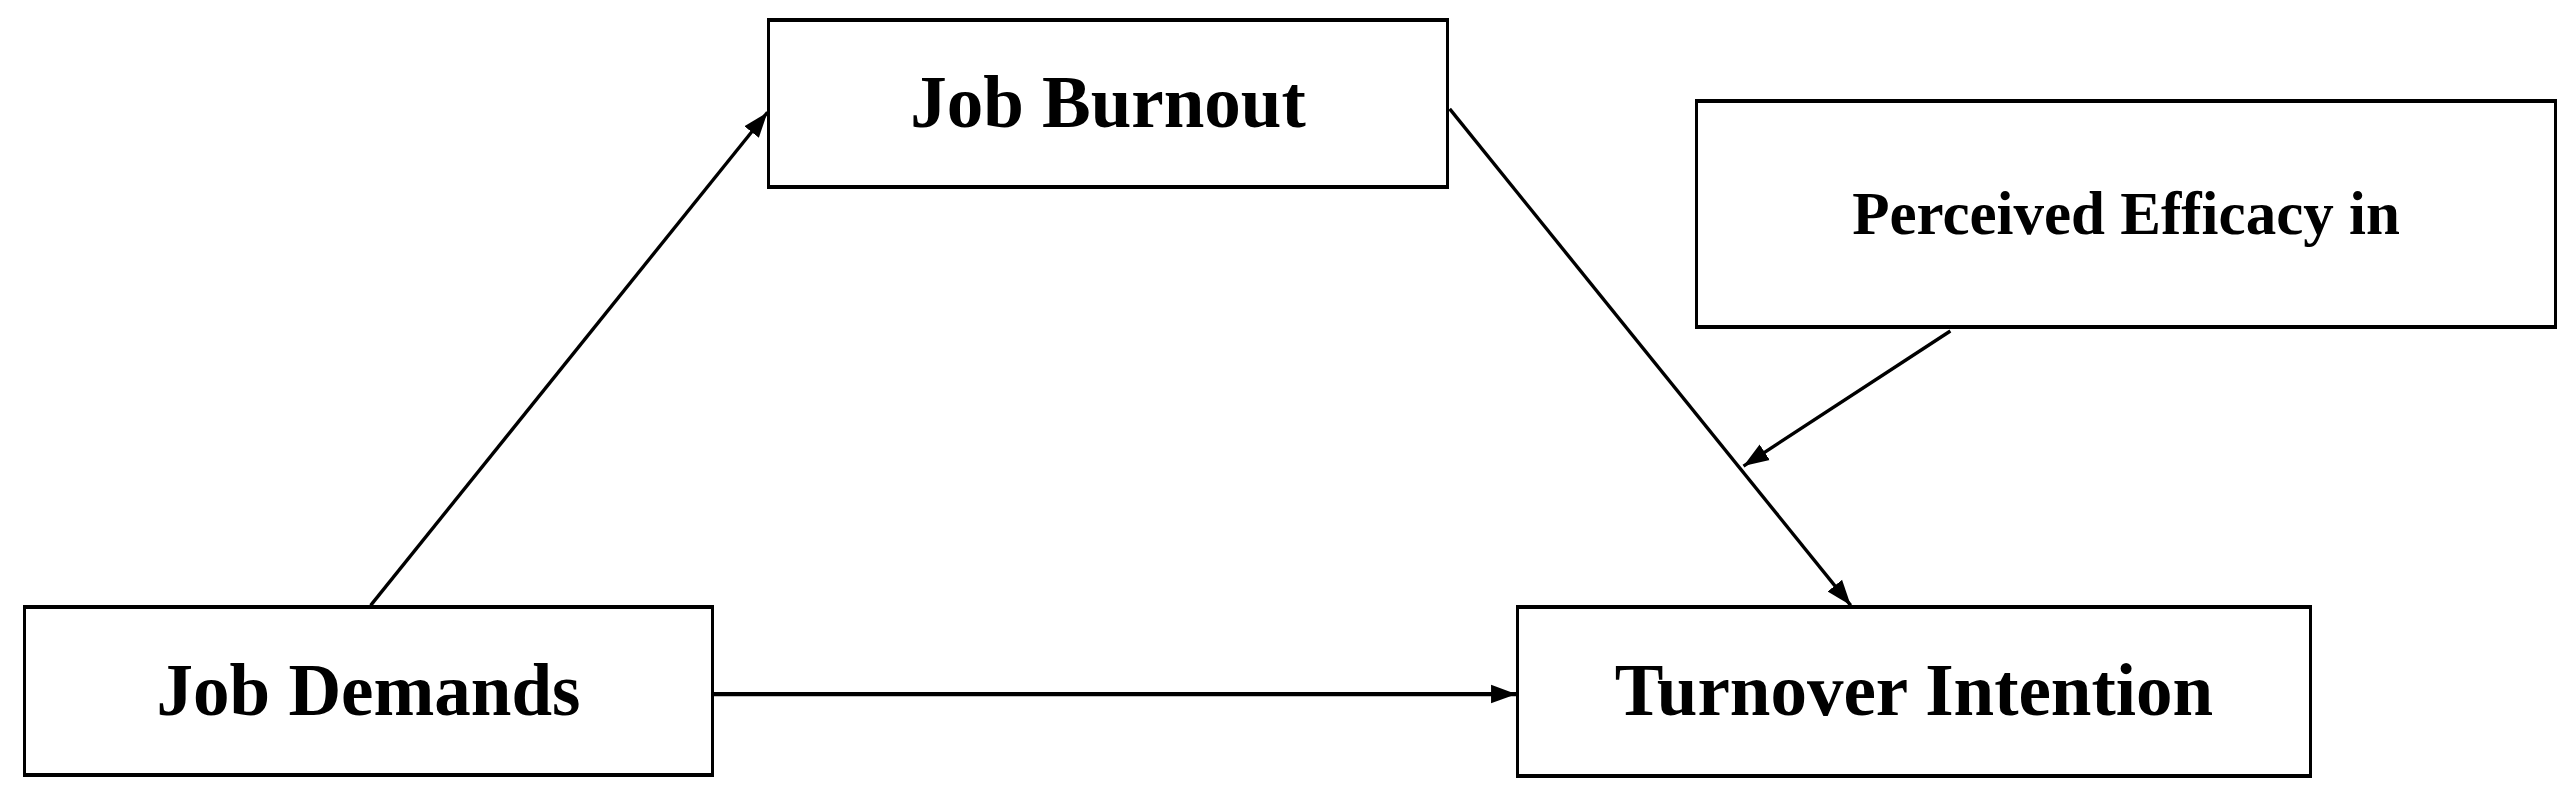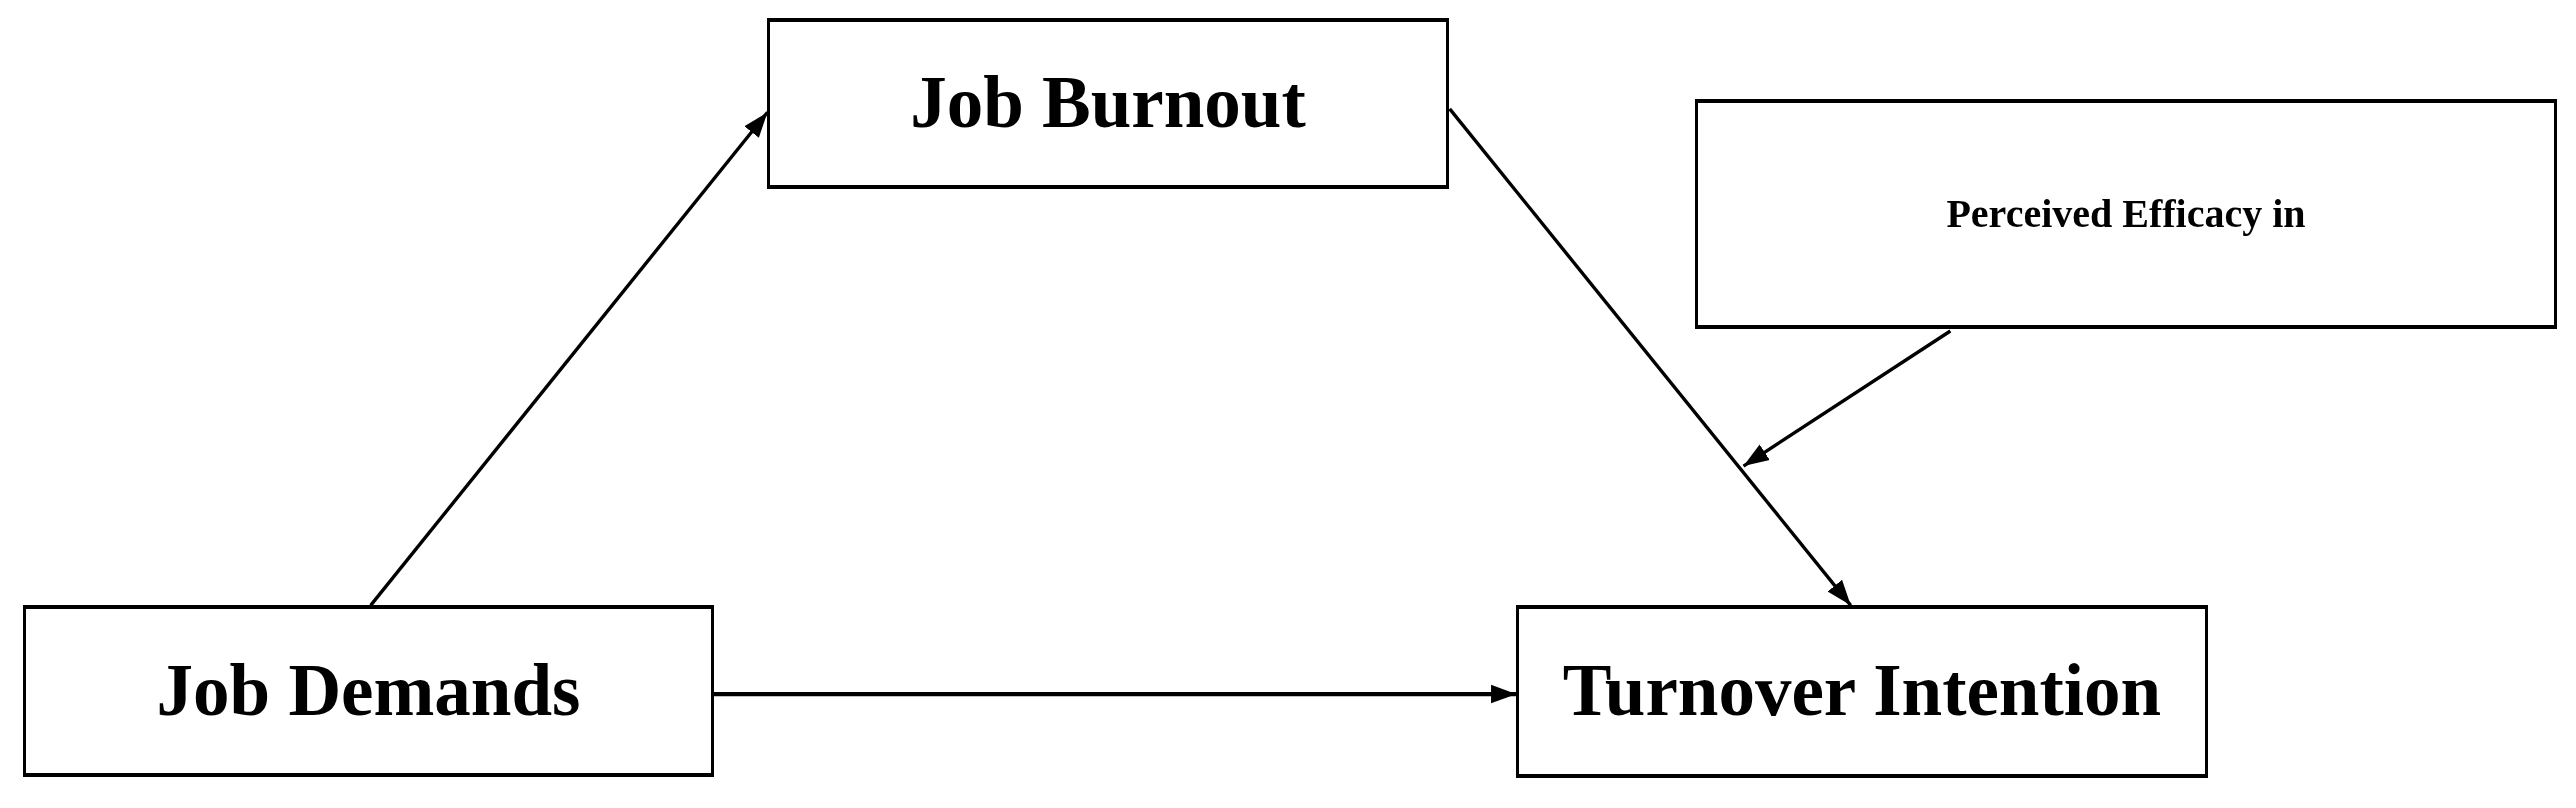--- a/index.html
+++ b/index.html
@@ -41,23 +41,23 @@
   }
   .node .label {
     font-size: 73px;
     line-height: 1.1;
     white-space: nowrap;
     letter-spacing: 0px;
   }
   #node-job-burnout   { left: 767px;  top: 17.7px;  width: 682px;  height: 171px; }
   #node-perceived     { left: 1695px; top: 99px; width: 862px; height: 230px; }
   #node-job-demands   { left: 23px;   top: 605px; width: 691px;  height: 172px; text-align: right; }
-  #node-turnover      { left: 1516px; top: 605px; width: 692px;  height: 173px; }
+  #node-turnover      { left: 1516px; top: 605px; width: 796px;  height: 173px; }
   #node-perceived .label {
-    font-size: 40px;
+    font-size: 61px;
     line-height: 88px;
     white-space: nowrap;
     font-family: Liberation Serif, serif;
   }
 </style>
 </head>
 <body>
 
 <div class="canvas">
 

